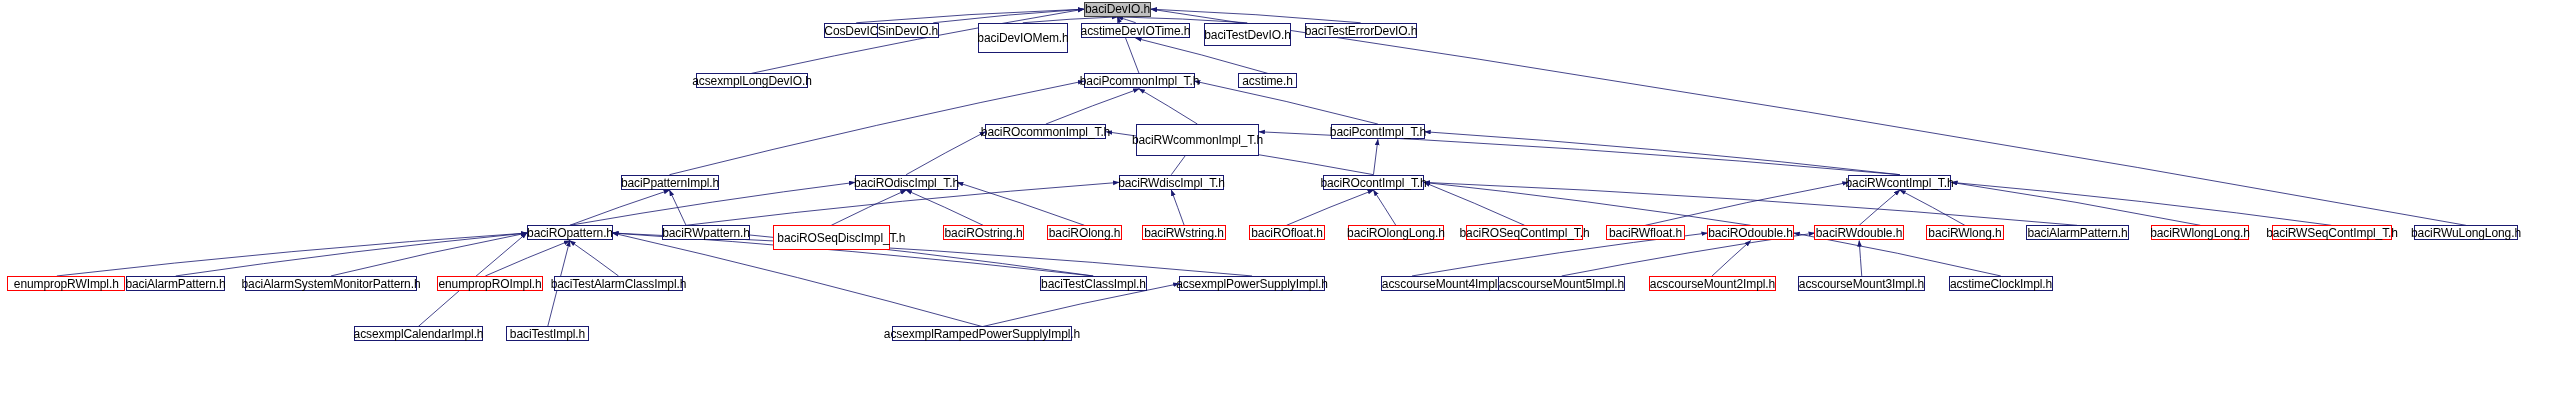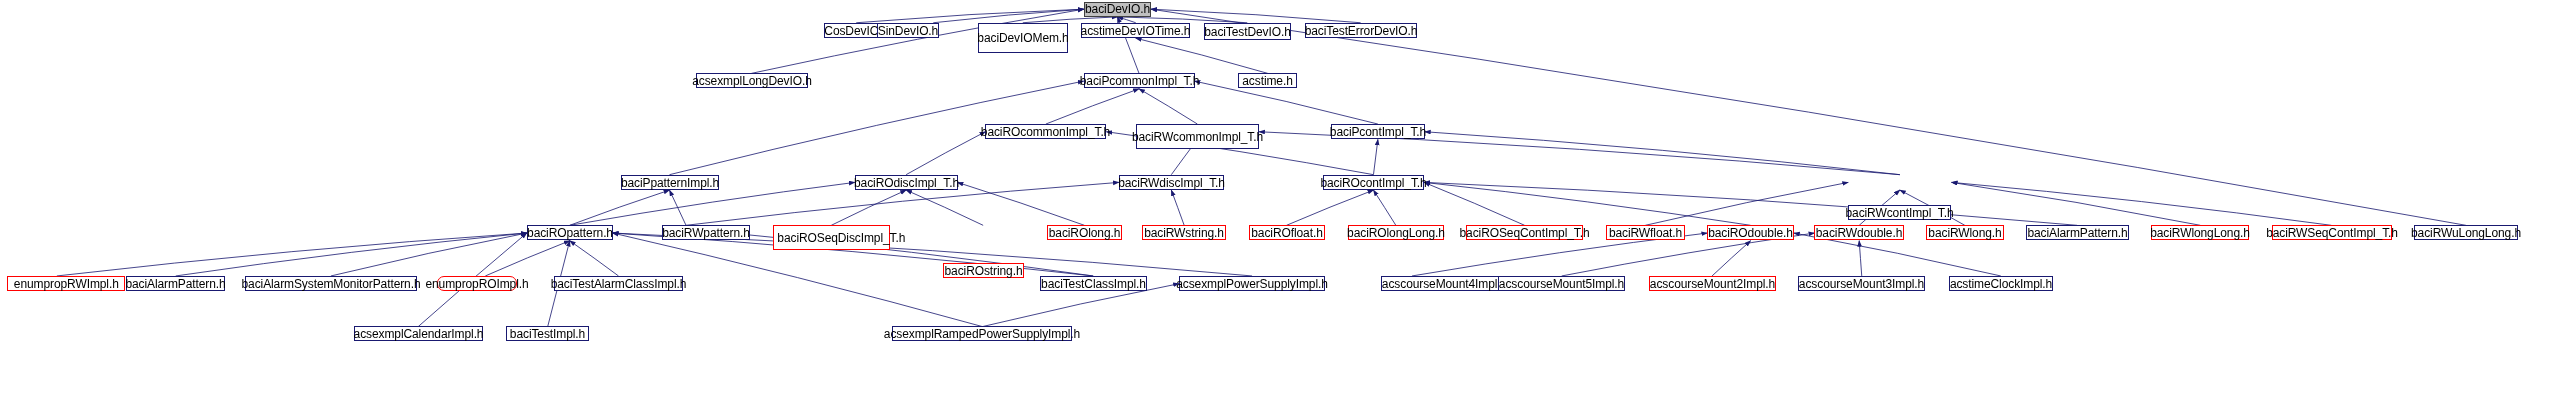--- a/index.html
+++ b/index.html
@@ -120,69 +120,69 @@
       </div>
       <div class="node" style="left: 877px; top: 23px; width: 62px; height: 15.4px; align-items: center;">
         <span>SinDevIO.h</span>
       </div>
       <div class="node" style="left: 978px; top: 23px; width: 90px; height: 30px;">
         <span>baciDevIOMem.h</span>
       </div>
       <div class="node" style="left: 1081px; top: 23px; width: 109px; height: 15.4px;">
         <span>acstimeDevIOTime.h</span>
       </div>
-      <div class="node" style="left: 1204px; top: 23px; width: 87px; height: 17px; justify-content: center;">
+      <div class="node" style="left: 1204px; top: 23px; width: 87px; height: 23px; justify-content: center;">
         <span>baciTestDevIO.h</span>
       </div>
       <div class="node" style="left: 1305px; top: 23px; width: 112px; height: 15.4px;">
         <span>baciTestErrorDevIO.h</span>
       </div>
       <div class="node" style="left: 696px; top: 73px; width: 112px; height: 15.4px;">
         <span>acsexmplLongDevIO.h</span>
       </div>
       <div class="node" style="left: 1084px; top: 73px; width: 111px; height: 15.4px;">
         <span>baciPcommonImpl_T.h</span>
       </div>
       <div class="node" style="left: 1238px; top: 73px; width: 59px; height: 15.4px;">
         <span>acstime.h</span>
       </div>
       <div class="node" style="left: 985px; top: 124px; width: 121px; height: 15.4px;">
         <span>baciROcommonImpl_T.h</span>
       </div>
-      <div class="node" style="left: 1136px; top: 124px; width: 123px; height: 25px;">
+      <div class="node" style="left: 1136px; top: 124px; width: 123px; height: 32px;">
         <span>baciRWcommonImpl_T.h</span>
       </div>
       <div class="node" style="left: 1331px; top: 124px; width: 94px; height: 15.4px;">
         <span>baciPcontImpl_T.h</span>
       </div>
       <div class="node" style="left: 621px; top: 175px; width: 98px; height: 15.4px;">
         <span>baciPpatternImpl.h</span>
       </div>
       <div class="node" style="left: 855px; top: 175px; width: 103px; height: 15.4px;">
         <span>baciROdiscImpl_T.h</span>
       </div>
       <div class="node" style="left: 1119px; top: 175px; width: 105px; height: 15.4px;">
         <span>baciRWdiscImpl_T.h</span>
       </div>
       <div class="node" style="left: 1323px; top: 175px; width: 101px; height: 15.4px;">
         <span>baciROcontImpl_T.h</span>
       </div>
-      <div class="node" style="left: 1848px; top: 175px; width: 103px; height: 15.4px; margin-top: 30px;">
+      <div class="node" style="left: 1848px; top: 175px; width: 103px; height: 15.4px;">
         <span>baciRWcontImpl_T.h</span>
       </div>
       <div class="node" style="left: 527px; top: 225px; width: 86px; height: 15.4px;">
         <span>baciROpattern.h</span>
       </div>
       <div class="node" style="left: 662px; top: 225px; width: 88px; height: 15.4px;">
         <span>baciRWpattern.h</span>
       </div>
       <div class="node red" style="left: 773px; top: 225px; width: 117px; height: 25px; padding-left: 24px;">
         <span>baciROSeqDiscImpl_T.h</span>
       </div>
-      <div class="node red" style="left: 943px; top: 225px; width: 81px; height: 15.4px; margin-top: 38px;">
+      <div class="node red" style="left: 943px; top: 225px; width: 81px; height: 15.4px;">
         <span>baciROstring.h</span>
       </div>
       <div class="node red" style="left: 1047px; top: 225px; width: 75px; height: 15.4px;">
         <span>baciROlong.h</span>
       </div>
       <div class="node red" style="left: 1142px; top: 225px; width: 84px; height: 15.4px;">
         <span>baciRWstring.h</span>
       </div>
       <div class="node red" style="left: 1249px; top: 225px; width: 76px; height: 15.4px;">
         <span>baciROfloat.h</span>
@@ -219,21 +219,21 @@
       </div>
       <div class="node red" style="left: 7.3px; top: 276px; width: 118px; height: 15.4px;">
         <span>enumpropRWImpl.h</span>
       </div>
       <div class="node" style="left: 126px; top: 276px; width: 99px; height: 15.4px;">
         <span>baciAlarmPattern.h</span>
       </div>
       <div class="node" style="left: 245px; top: 276px; width: 172px; height: 15.4px;">
         <span>baciAlarmSystemMonitorPattern.h</span>
       </div>
-      <div class="node red" style="left: 437px; top: 276px; width: 80px; height: 15.4px; border-radius: 7px;">
+      <div class="node red" style="left: 437px; top: 276px; width: 106px; height: 15.4px;">
         <span>enumpropROImpl.h</span>
       </div>
       <div class="node" style="left: 554px; top: 276px; width: 129px; height: 15.4px;">
         <span>baciTestAlarmClassImpl.h</span>
       </div>
       <div class="node" style="left: 1040px; top: 276px; width: 107px; height: 15.4px;">
         <span>baciTestClassImpl.h</span>
       </div>
       <div class="node" style="left: 1179px; top: 276px; width: 146px; height: 15.4px;">
         <span>acsexmplPowerSupplyImpl.h</span>

